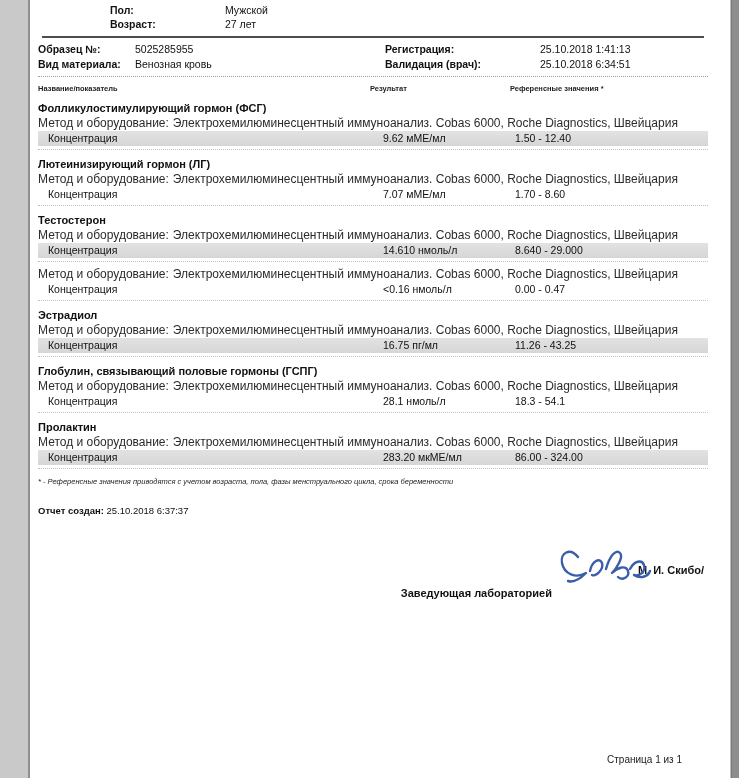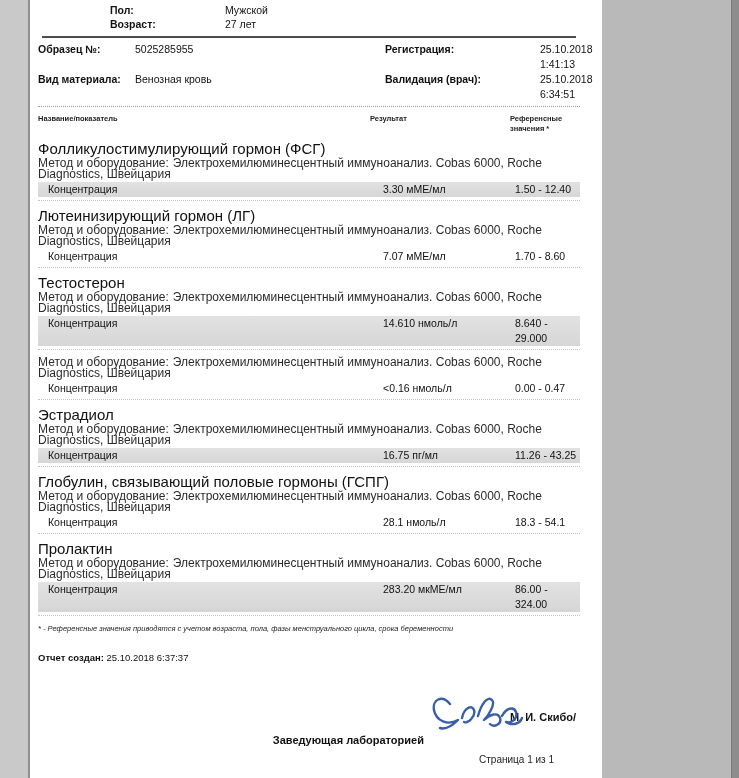--- a/index.html
+++ b/index.html
@@ -1,19 +1,19 @@
 <!DOCTYPE html>
 <html><head>
 <meta charset="utf-8">
 <style>
   html,body{margin:0;padding:0;background:#e8e8e8;}
   .viewport{position:relative;width:739px;height:778px;background:#b9b9b9;overflow:hidden;
     font-family:"Liberation Sans","DejaVu Sans",sans-serif;color:#111;}
   .left-gutter{position:absolute;left:0;top:0;width:28px;height:778px;background:#c9c9c9;border-right:2px solid #8f8f8f;}
-  .page{position:absolute;left:30px;top:0;width:572px;height:778px;background:#ffffff;}
+  .page{position:absolute;left:30px;top:0;width:700px;height:778px;background:#ffffff;}
   .scrollbar{position:absolute;right:0;top:0;width:9px;height:778px;background:#bdbdbd;}
   .scrollbar .thumb{position:absolute;left:1px;top:0;width:7px;height:778px;background:#8d8d8d;border-left:1px solid #7a7a7a;border-right:1px solid #a5a5a5;}
   .content{position:relative;padding:3px 22px 0 8px;}
 
   
   .patient-row{display:grid;grid-template-columns:72px 95px auto;font-size:10.5px;line-height:14px;}
   .patient-row .lbl{grid-column:2;font-weight:bold;}
   .patient-row .val{grid-column:3;padding-left:20px;}
 
   .rule-solid{border:none;border-top:2px solid #4d4d4d;margin:5px 4px 4px 4px;}
@@ -21,21 +21,21 @@
 
   
   .sample-row{display:grid;grid-template-columns:97px 250px 155px auto;font-size:10.5px;line-height:15px;}
   .sample-row .lbl{font-weight:bold;}
 
   
   .cols-header{display:grid;grid-template-columns:332px 140px auto;font-size:7.5px;font-weight:bold;color:#222;margin-top:7px;line-height:10px;}
 
   
   .section{padding-top:5px;border-bottom:1px dotted #c2c2c2;padding-bottom:3px;}
-  .section-title{font-size:15px;font-weight:normal;line-height:15px;margin-top:2px;}
+  .section-title{font-size:11px;font-weight:bold;line-height:15px;margin-top:2px;}
   .method-line{font-size:12px;color:#2b2b2b;line-height:11px;margin-top:2px;}
   .method-line .m-lbl{margin-right:4px;}
   .result-row{display:grid;grid-template-columns:345px 132px auto;font-size:10.5px;line-height:15px;margin-top:2px;}
   .result-row .name{padding-left:10px;}
   .section.shaded .result-row{background:linear-gradient(#e2e2e2,#d6d6d6);}
 
   .footnote{font-size:7.5px;font-style:italic;color:#222;margin-top:8px;line-height:10px;}
   .report-created{font-size:9.5px;margin-top:18px;line-height:12px;}
   .report-created .lbl{font-weight:bold;}
 
@@ -87,21 +87,21 @@
         <span>Референсные значения *</span>
       </div>
 
       <div class="section shaded">
         <div class="section-title">Фолликулостимулирующий гормон (ФСГ)</div>
         <div class="method-line">
           <span class="m-lbl">Метод и оборудование:</span><span>Электрохемилюминесцентный иммуноанализ. Cobas 6000, Roche Diagnostics, Швейцария</span>
         </div>
         <div class="result-row">
           <span class="name">Концентрация</span>
-          <span>3.30 мМЕ/мл</span>
+          <span>9.62 мМЕ/мл</span>
           <span>1.50 - 12.40</span>
         </div>
       </div>
 
       <div class="section">
         <div class="section-title">Лютеинизирующий гормон (ЛГ)</div>
         <div class="method-line">
           <span class="m-lbl">Метод и оборудование:</span><span>Электрохемилюминесцентный иммуноанализ. Cobas 6000, Roche Diagnostics, Швейцария</span>
         </div>
         <div class="result-row">

